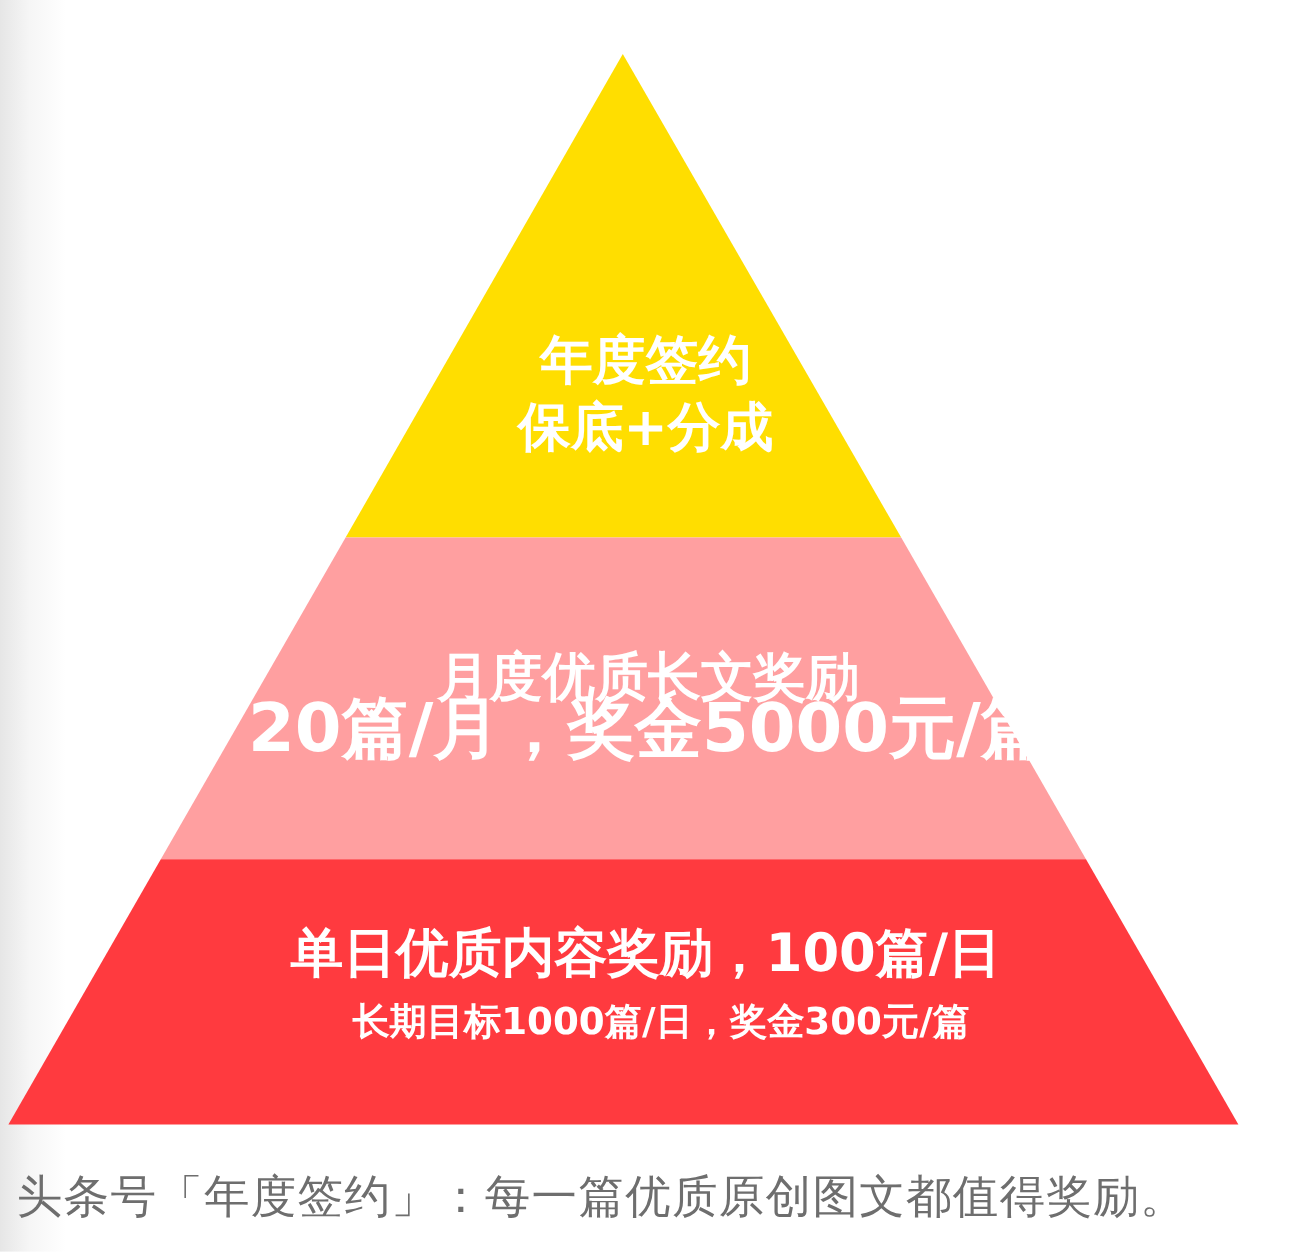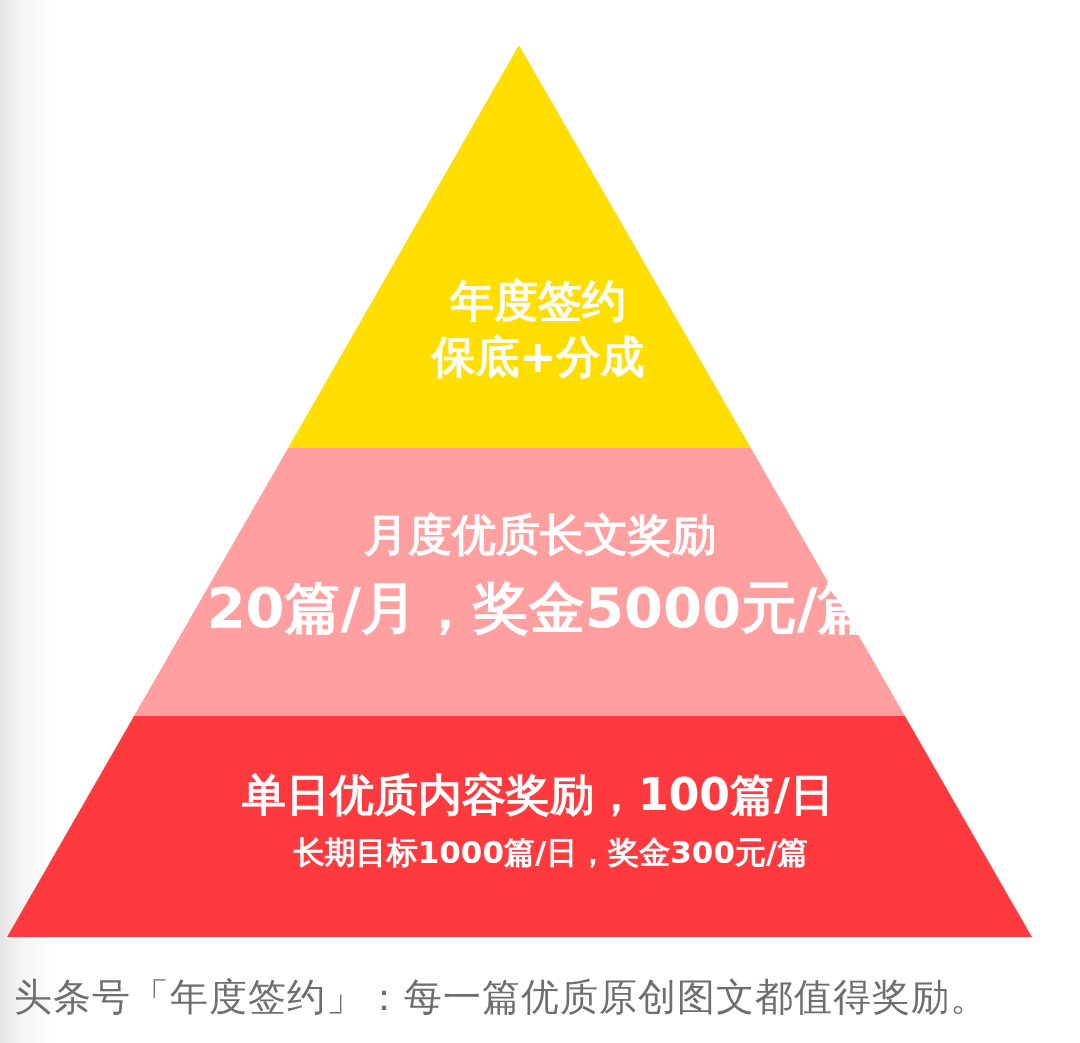--- a/index.html
+++ b/index.html
@@ -60,21 +60,21 @@
   <polygon points="288,448 751,448 905,716 134,716" fill="#ff9fa0"></polygon>
   <polygon points="134,716 905,716 1032,937 7,937" fill="#ff3a3f"></polygon>
 </svg>
 
 <div class="tier-label" style="top:0;">
   <span class="line" style="top:276px; font-size:44px; line-height:50px; left:-2px;">年度签约</span>
   <span class="line" style="top:332px; font-size:44px; line-height:50px; left:-2px;">保底+分成</span>
 </div>
 
 <div class="tier-label" style="top:0;">
-  <span class="line" style="top:510px; font-size:44px; line-height:50px; left:0px;">月度优质长文奖励</span>
+  <span class="line" style="top:540px; font-size:44px; line-height:50px; left:0px;">月度优质长文奖励</span>
   <span class="line" style="top:583px; font-size:56px; line-height:50px; left:0px;">20篇/月，奖金5000元/篇</span>
 </div>
 
 <div class="tier-label" style="top:0;">
   <span class="line" style="top:770px; font-size:44px; line-height:50px; left:-2px;">单日优质内容奖励，100篇/日</span>
   <span class="line" style="top:827px; font-size:31px; line-height:50px; left:0px;padding-left:11px;">长期目标1000篇/日，奖金300元/篇</span>
 </div>
 
 <div class="caption">头条号「年度签约」：每一篇优质原创图文都值得奖励。</div>
 

